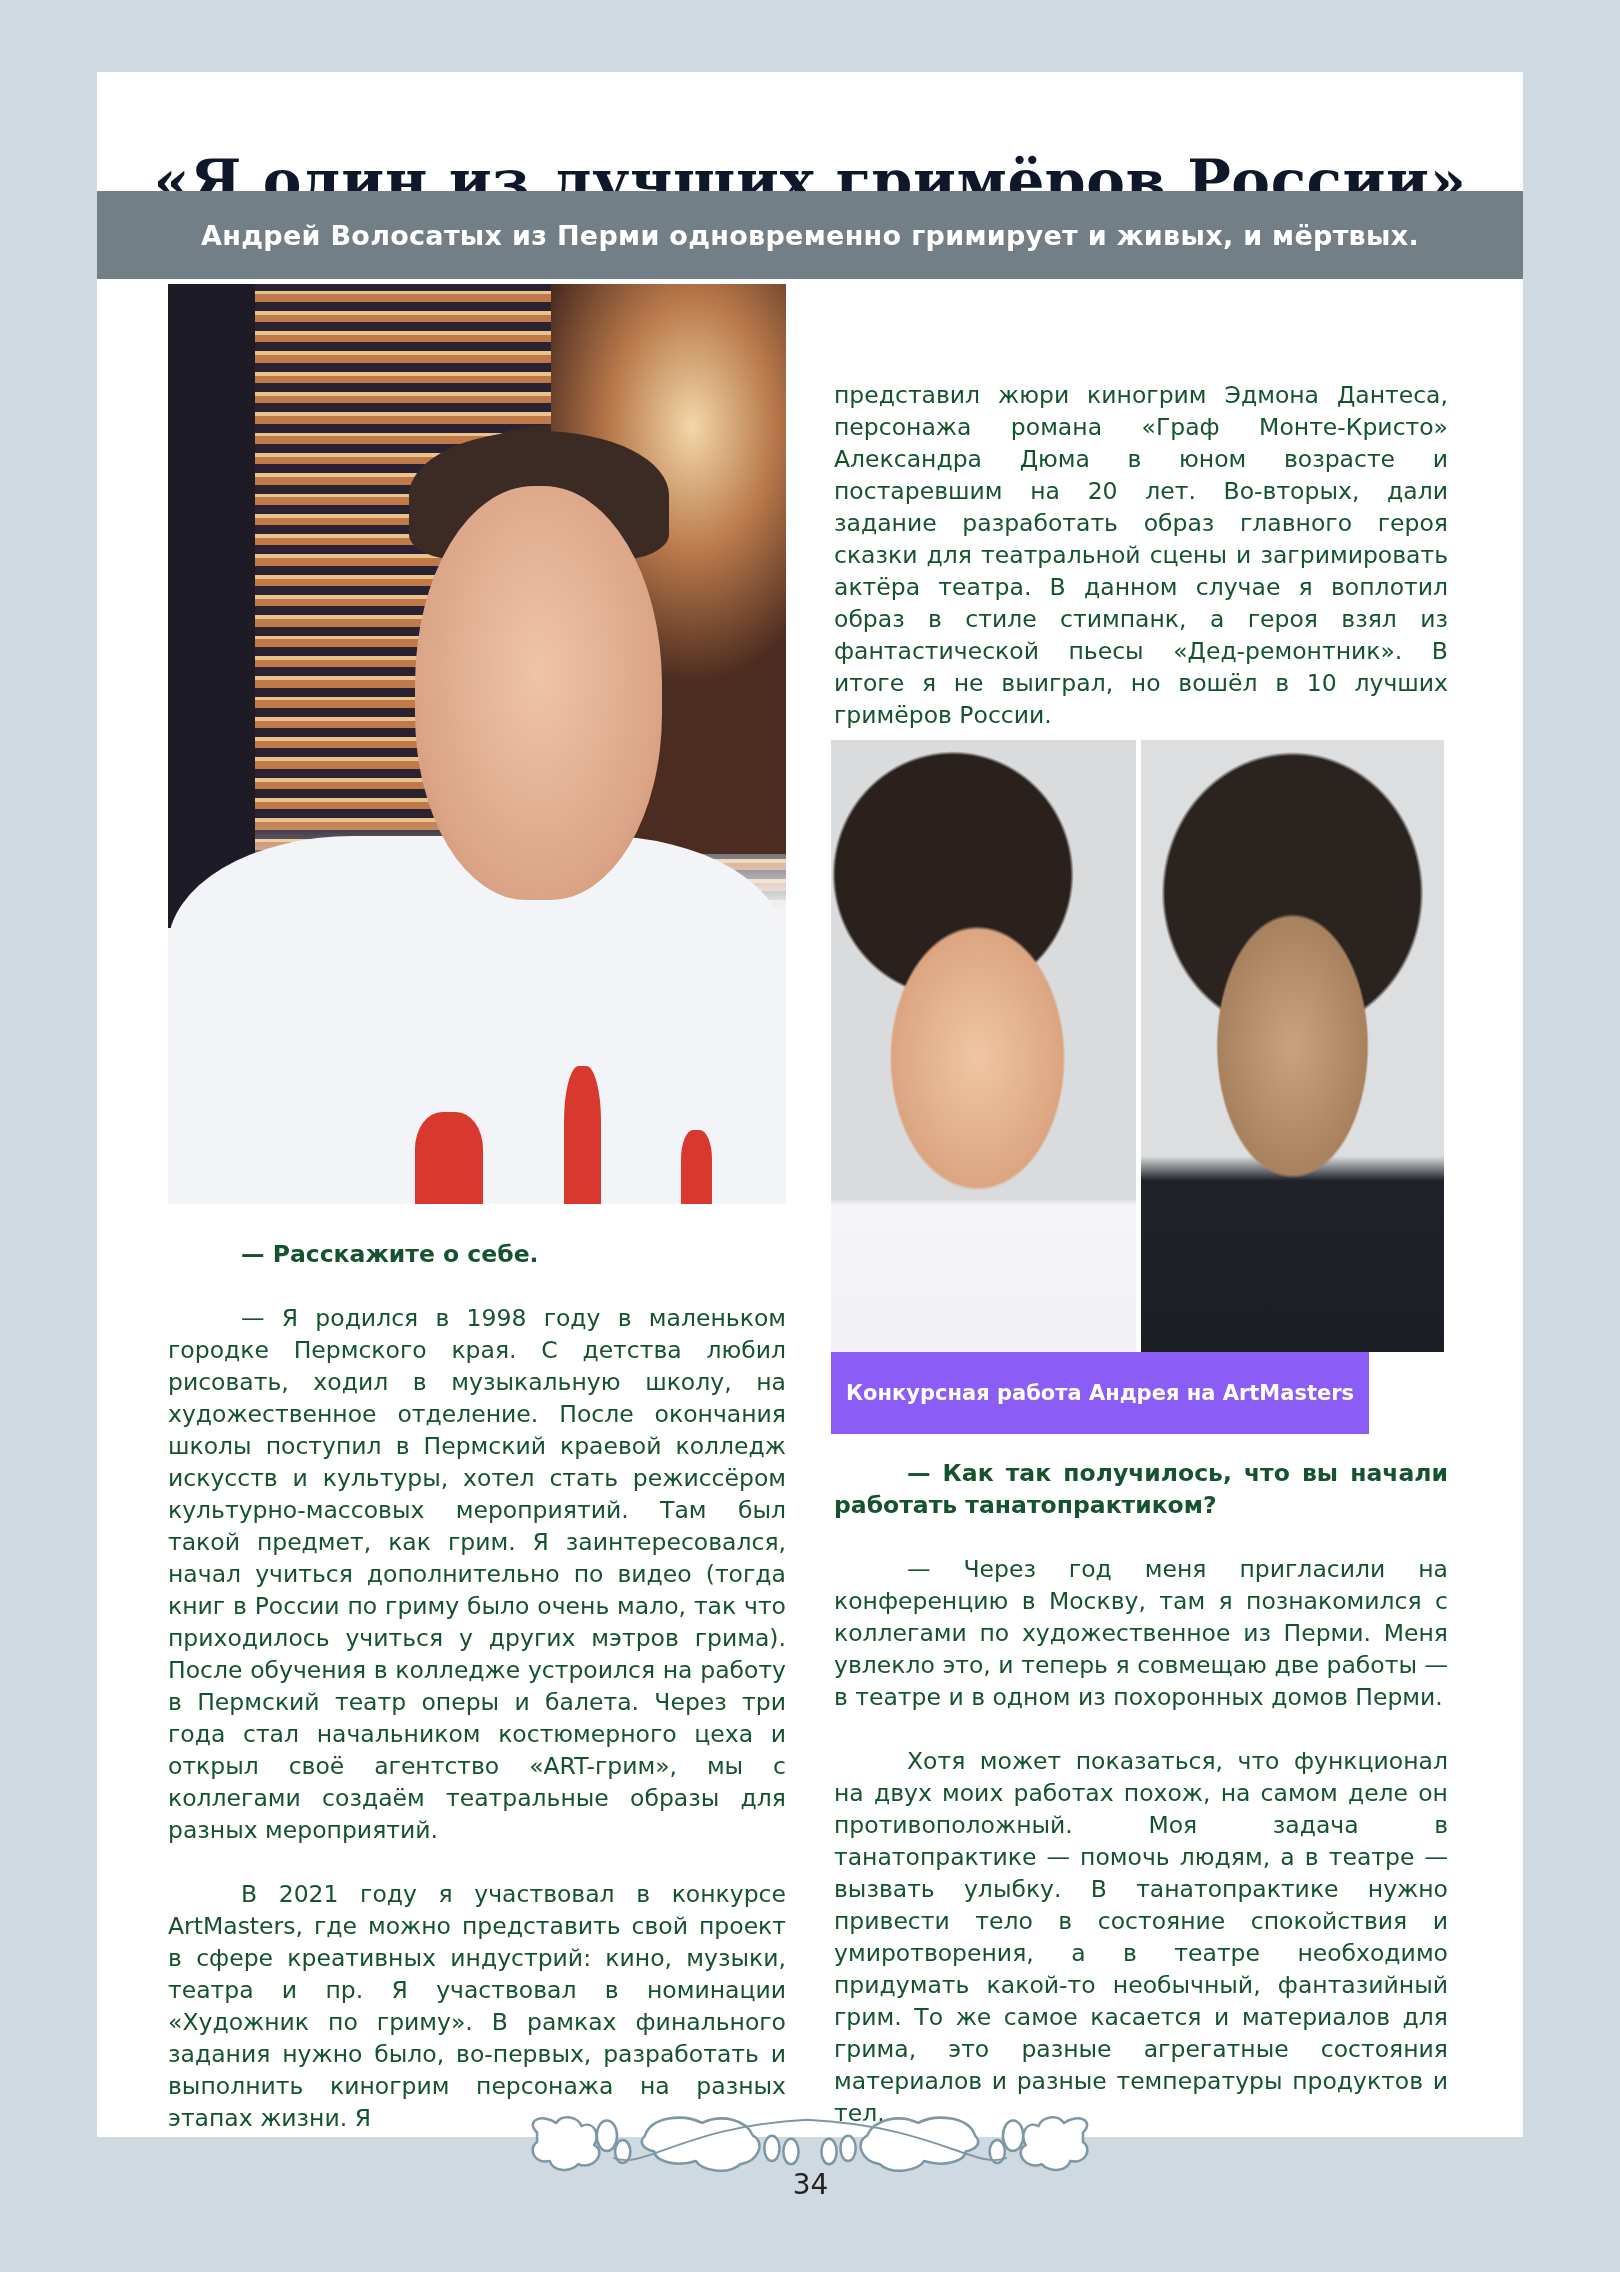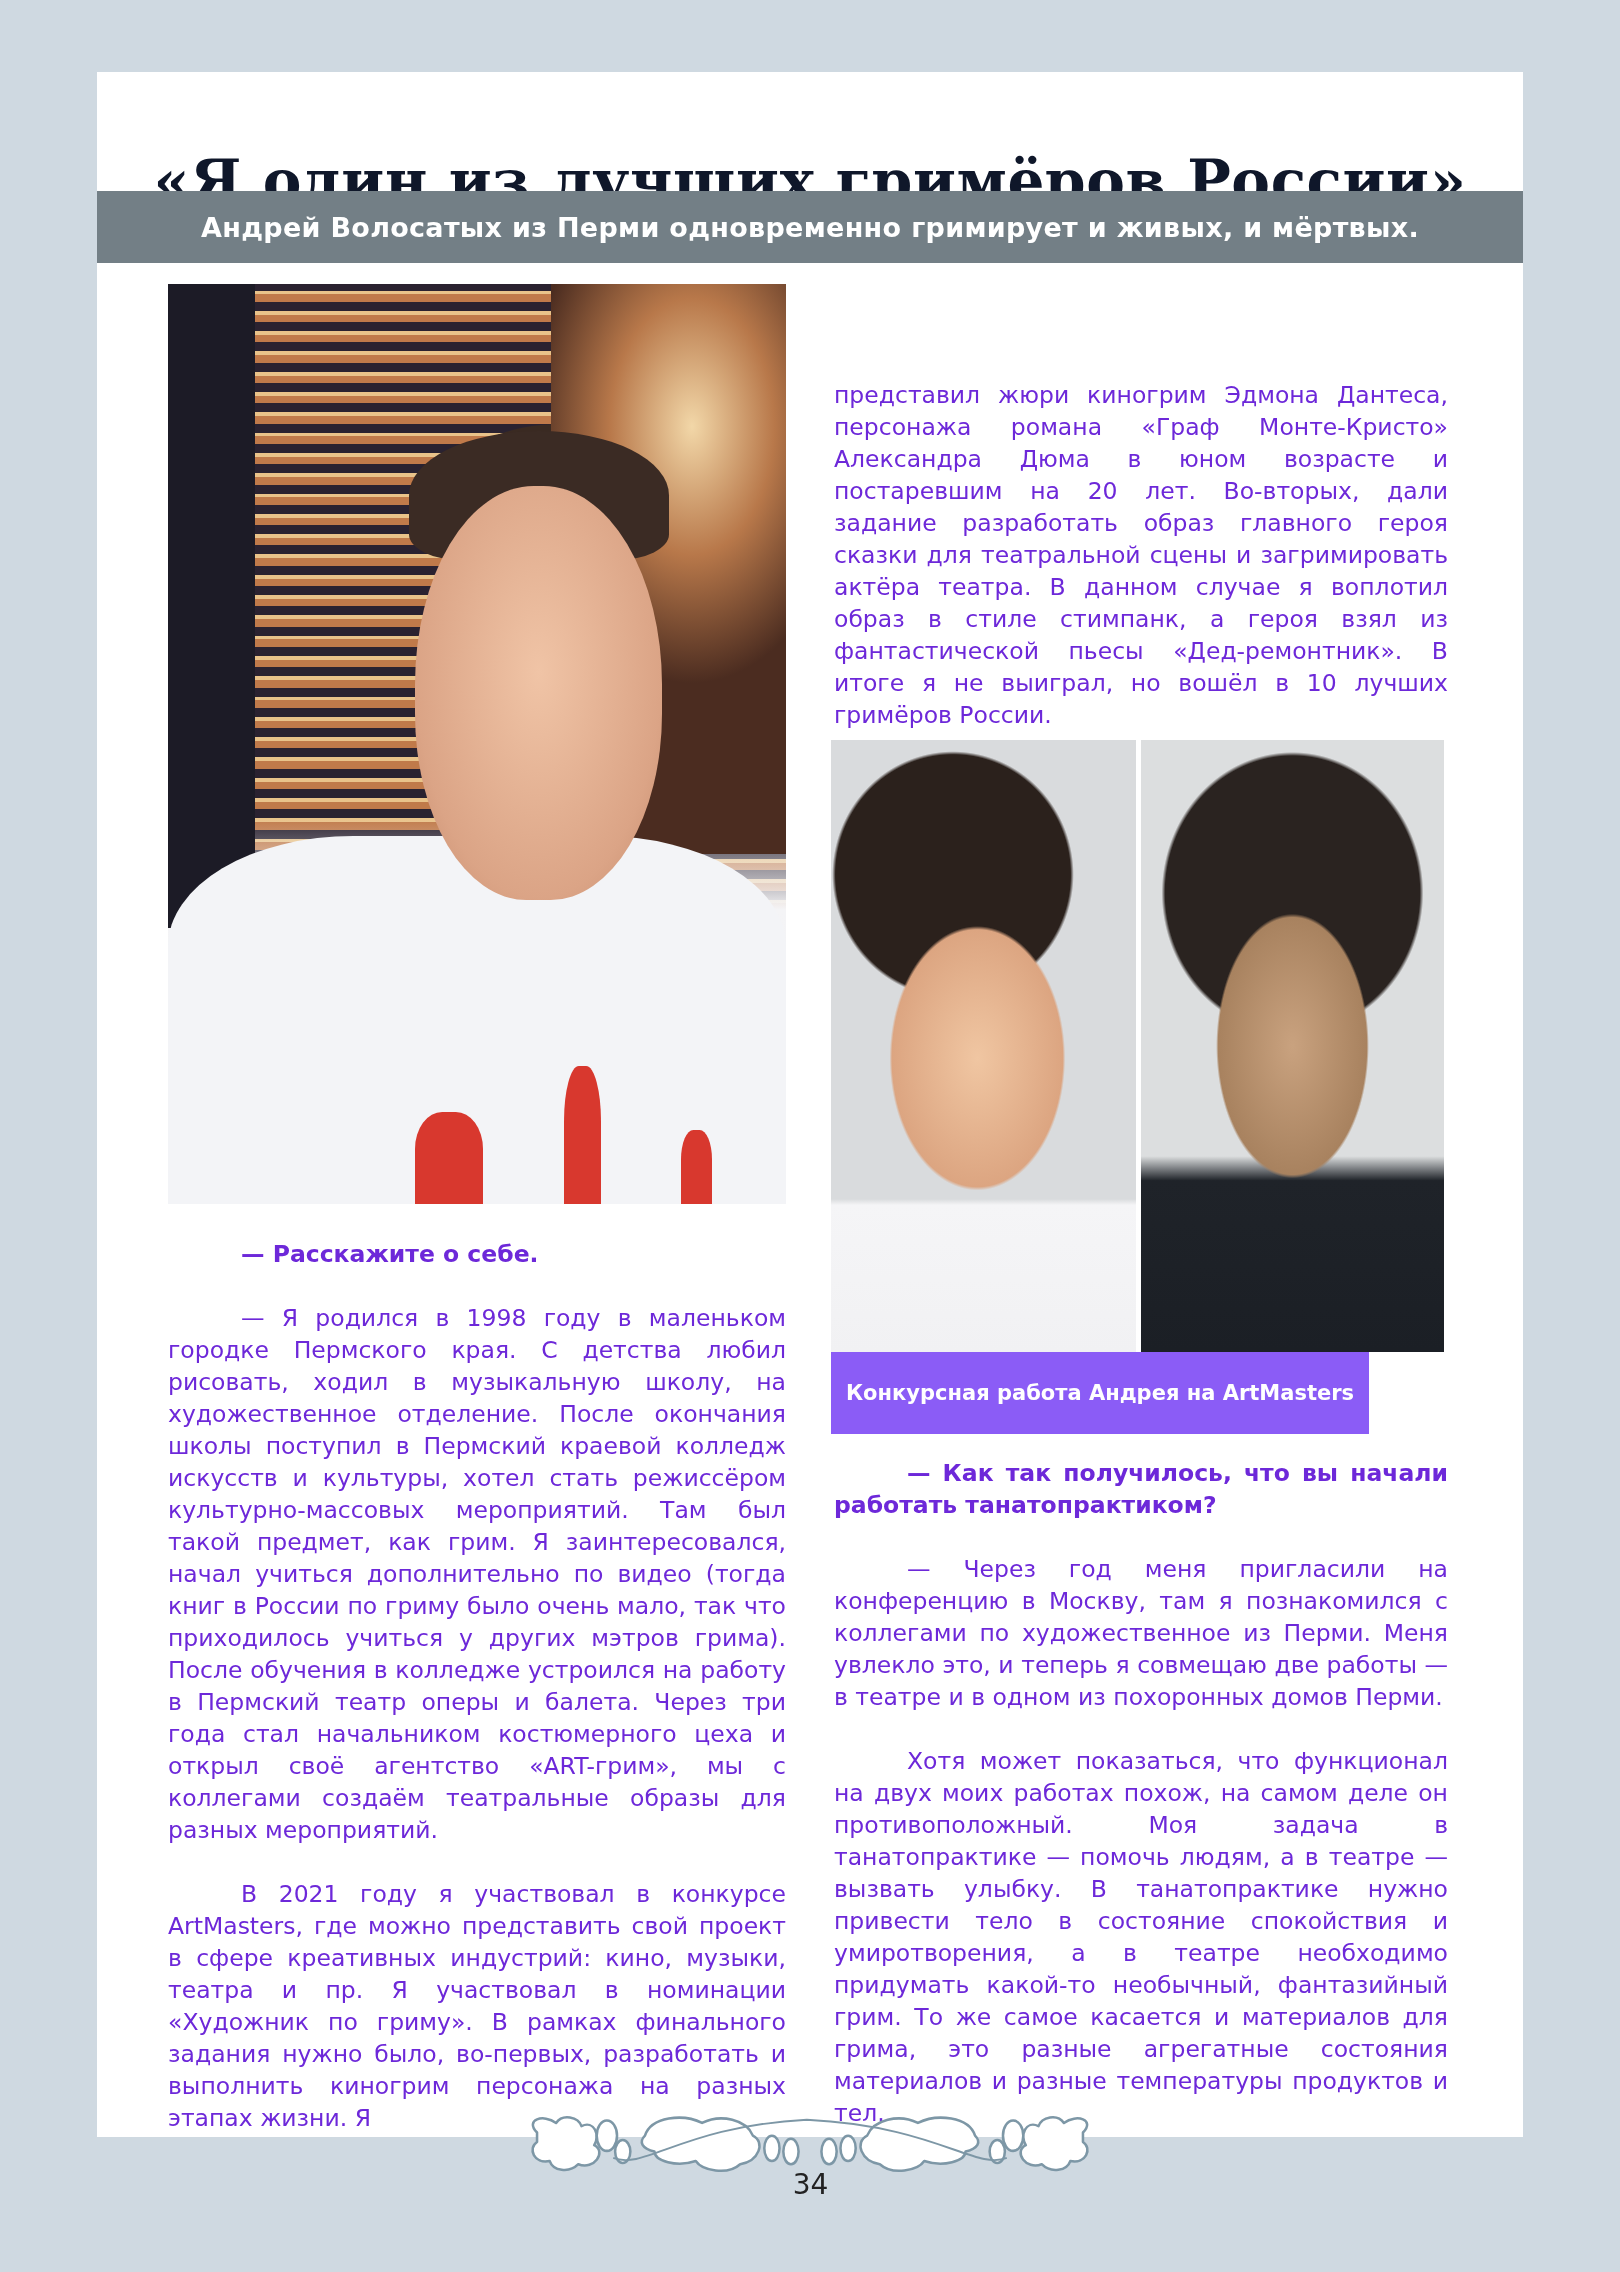--- a/index.html
+++ b/index.html
@@ -12,21 +12,21 @@
   .panel {
     position:absolute; left:97px; top:72px; width:1426px; height:2065px;
     background:#ffffff;
   }
   .title {
     position:absolute; left:97px; top:146px; width:1426px; text-align:center;
     font-family:"DejaVu Serif", serif; font-weight:bold; font-size:58px;
     letter-spacing:0.6px; color:#0f172a; line-height:70px;
   }
   .subband {
-    position:absolute; left:97px; top:191px; width:1426px; height:72px;
+    position:absolute; left:97px; top:191px; width:1426px; height:88px;
     background:#737f86; color:#ffffff;
     font-family:"DejaVu Sans", sans-serif; font-weight:bold; font-size:27px;
     display:flex; align-items:center; justify-content:center;
     letter-spacing:0.3px;
   }
   .photo {
     position:absolute; overflow:hidden;
   }
   .photo-main {
     left:168px; top:284px; width:618px; height:920px;
@@ -78,21 +78,21 @@
       linear-gradient(180deg, #dcdedf 0%, #dcdedf 68%, #1f2329 72%, #1b1f25 100%);
   }
   .caption {
     position:absolute; left:831px; top:1352px; width:538px; height:82px;
     background:#8b5cf6; color:#ffffff;
     font-weight:bold; font-size:21px;
     display:flex; align-items:center; justify-content:center;
   }
   .col {
     position:absolute; font-size:23.5px; line-height:32px; text-align:justify;
-    color:#6d28d9;
+    color:#14532d;
   }
   .col p { margin:0; }
   .col .indent { text-indent:73px; }
   .col .q { font-weight:bold; }
   .col .gap { height:32px; }
   .col-left-bottom { left:168px; top:1238px; width:618px; }
   .col-right-top { left:834px; top:379px; width:614px; }
   .col-right-bottom { left:834px; top:1457px; width:614px; }
   .ornament {
     position:absolute; left:518px; top:2107px; width:584px; height:70px;

